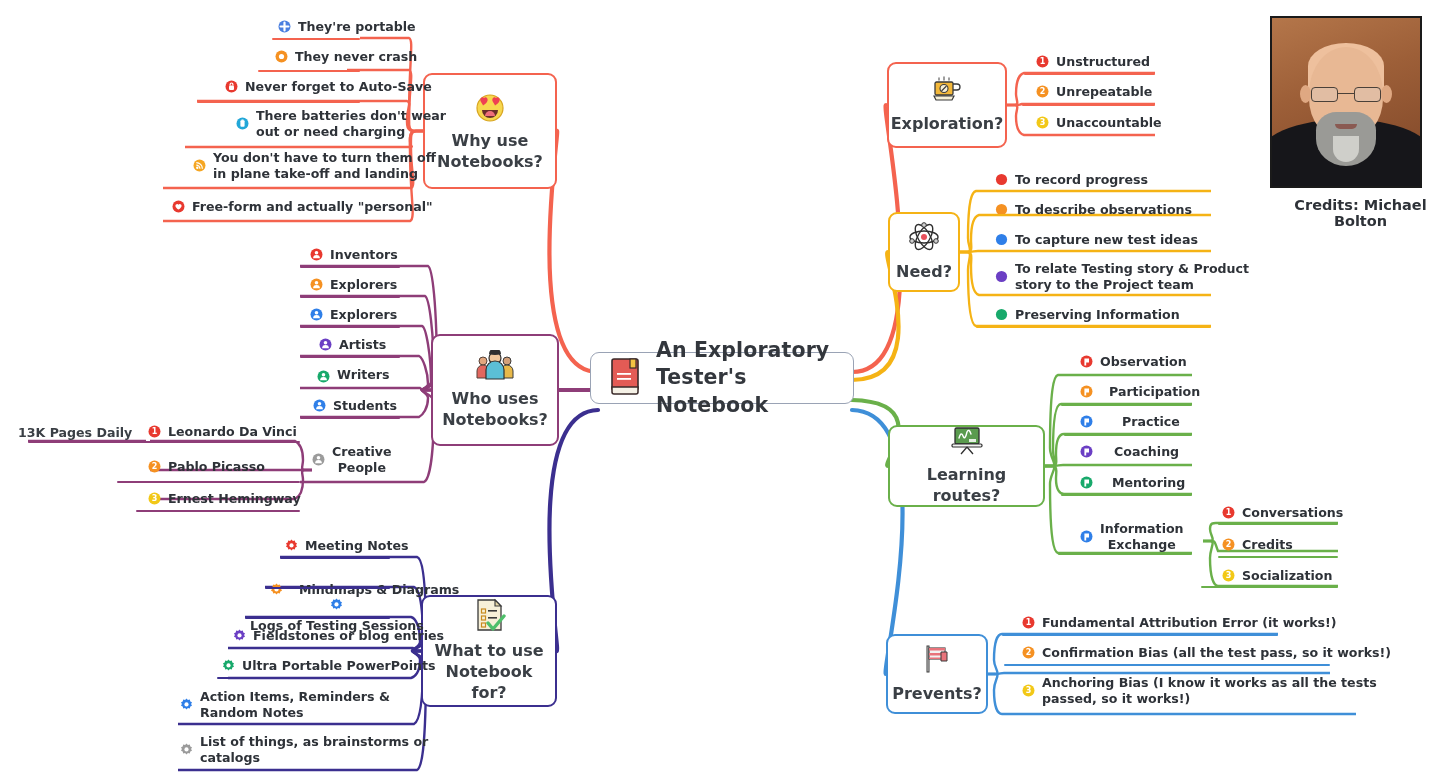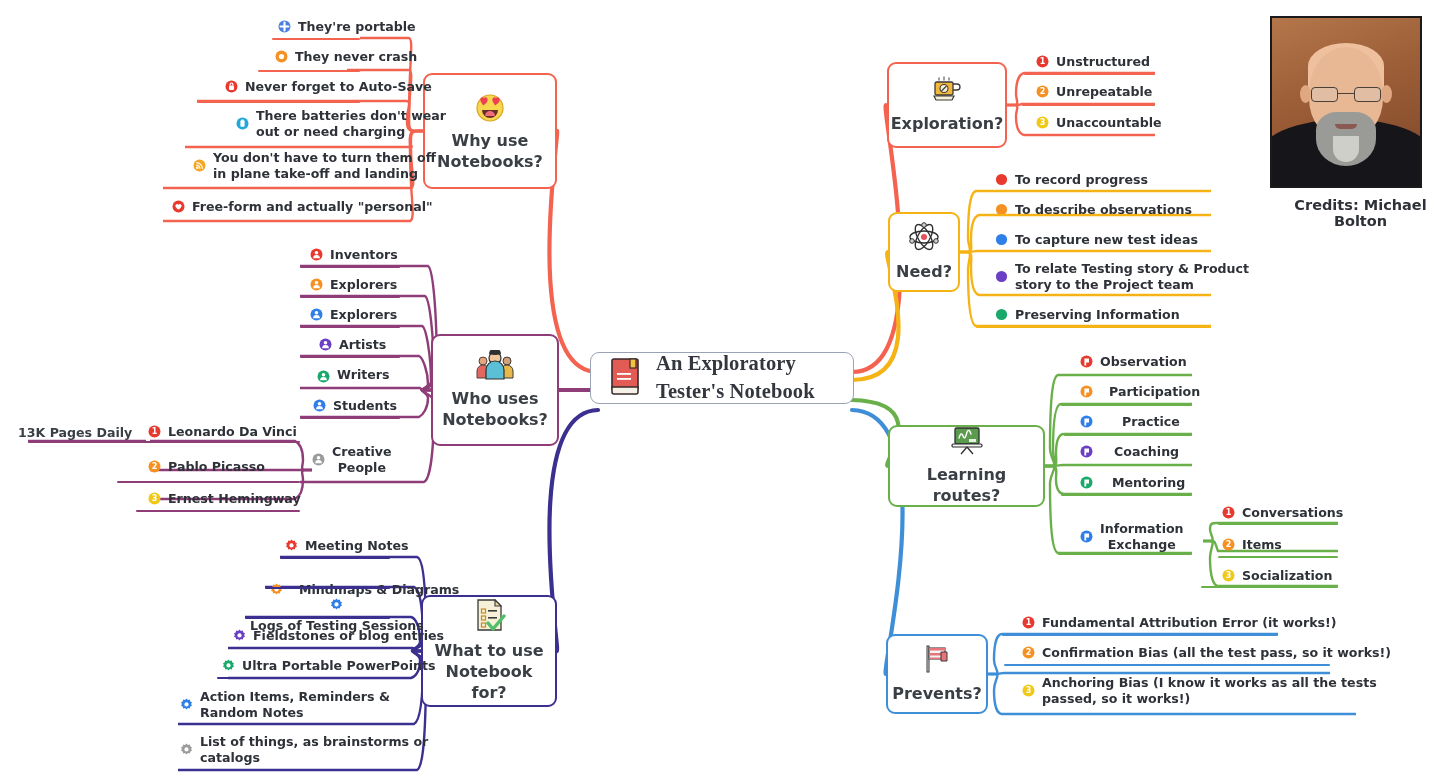--- a/index.html
+++ b/index.html
@@ -180,21 +180,21 @@
 
     <path d="M1203 541 L 1210 541 C 1216 541 1210 535 1210 529 C 1210 522 1214 523 1218 523 L 1338 523" fill="none" stroke="#6ab04a" stroke-width="2.4"></path>
     <path d="M1203 541 L 1210 541 C 1216 541 1214 541 1218 551 L 1338 551" fill="none" stroke="#6ab04a" stroke-width="2.4"></path>
     <path d="M1203 541 L 1210 541 C 1216 541 1210 548 1210 558 C 1210 578 1214 586 1218 586 L 1338 586" fill="none" stroke="#6ab04a" stroke-width="2.4"></path>
 
     <path d="M988 674 L 995 674 C 1001 674 994 668 994 660 C 994 640 998 634 1002 634 L 1278 634" fill="none" stroke="#3f8fd8" stroke-width="2.4"></path>
     <path d="M988 674 L 995 674 C 1001 674 1000 673 1004 673 L 1330 673" fill="none" stroke="#3f8fd8" stroke-width="2.4"></path>
     <path d="M988 674 L 995 674 C 1001 674 994 680 994 690 C 994 708 998 714 1002 714 L 1356 714" fill="none" stroke="#3f8fd8" stroke-width="2.4"></path>
   </svg>
 
-  <div class="center-node" style="left:590px;top:352px;width:264px;height:52px;font-family:Liberation Serif, serif;">
+  <div class="center-node" style="left:590px;top:352px;width:264px;height:52px;">
     <span class="icon">
       <svg width="34" height="38" viewBox="0 0 34 38">
         <rect x="3" y="2" width="26" height="31" rx="2" fill="#e35b55"></rect>
         <rect x="3" y="2" width="26" height="31" rx="2" fill="none" stroke="#3a2a2a" stroke-width="1.6"></rect>
         <rect x="21" y="2" width="6" height="9" fill="#f5c242" stroke="#3a2a2a" stroke-width="1.2"></rect>
         <rect x="8" y="16" width="14" height="1.8" fill="#fff"></rect>
         <rect x="8" y="21" width="14" height="1.8" fill="#fff"></rect>
         <path d="M3 30 h26 v5 a2 2 0 0 1 -2 2 H5 a2 2 0 0 1 -2 -2 z" fill="#f5f1e6" stroke="#3a2a2a" stroke-width="1.5"></path>
       </svg>
     </span>
@@ -739,21 +739,21 @@
   </div>
   <div class="underline" style="left:1218px;top:523px;width:120px;background:#6ab04a;"></div>
 
   <div class="leaf" style="left:1222px;top:537px;">
     <span class="bul">
         <svg width="13" height="13" viewBox="0 0 13 13">
           <circle cx="6.5" cy="6.5" r="6" fill="#f59122"></circle>
           <text x="6.5" y="9.4" text-anchor="middle" font-size="8" font-weight="bold" fill="#fff" font-family="DejaVu Sans">2</text>
         </svg>
       </span>
-    <span class="ltext">Items</span>
+    <span class="ltext">Credits</span>
   </div>
   <div class="underline" style="left:1218px;top:556px;width:120px;background:#6ab04a;"></div>
 
   <div class="leaf" style="left:1222px;top:568px;">
     <span class="bul">
         <svg width="13" height="13" viewBox="0 0 13 13">
           <circle cx="6.5" cy="6.5" r="6" fill="#f2c817"></circle>
           <text x="6.5" y="9.4" text-anchor="middle" font-size="8" font-weight="bold" fill="#fff" font-family="DejaVu Sans">3</text>
         </svg>
       </span>

